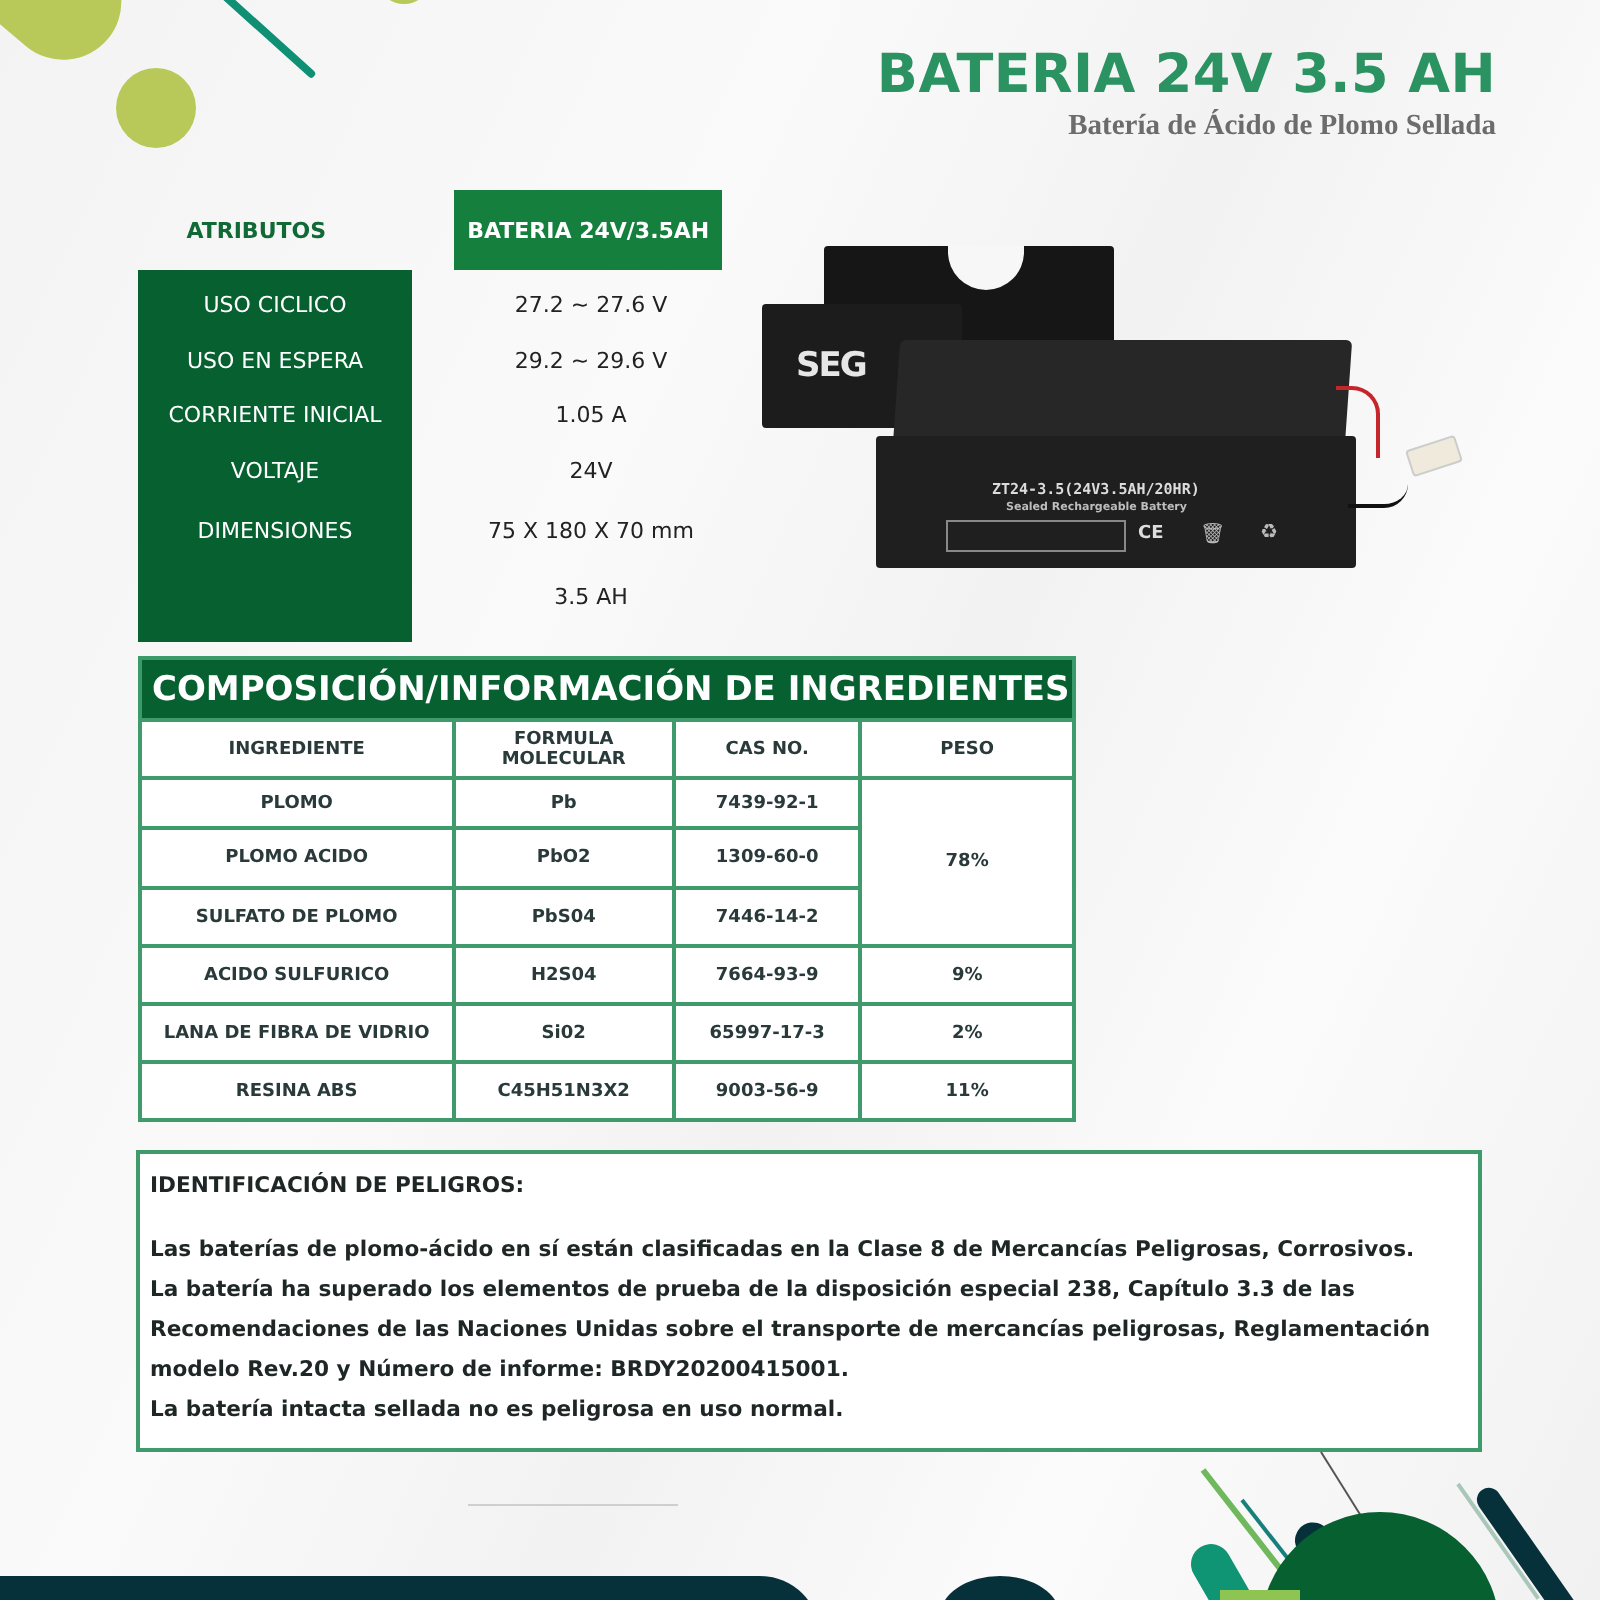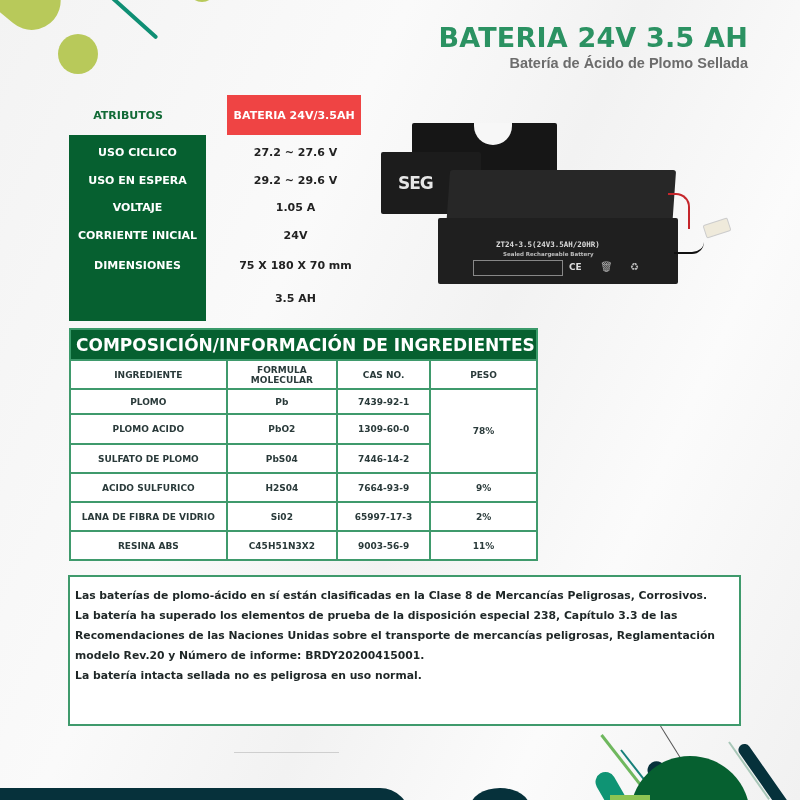--- a/index.html
+++ b/index.html
@@ -31,41 +31,41 @@
   }
 
   
   .title {
     position: absolute; right: 52px; top: 22px;
     font-family: "DejaVu Sans", sans-serif; font-weight: bold;
     font-size: 27px; color: #2b9262; letter-spacing: 0.2px;
   }
   .subtitle {
     position: absolute; right: 52px; top: 55px;
-    font-family: Liberation Sans, sans-serif; font-weight: bold;
+    font-family: Liberation Serif, serif; font-weight: bold;
     font-size: 14.5px; color: #6c6c6c;
   }
 
   
   .attr-table { position: absolute; left: 69px; top: 95px; width: 292px; }
   .attr-head { display: flex; height: 40px; gap: 40px; }
   .attr-head .k {
     width: 137px; display: flex; align-items: center; justify-content: center;
     font-weight: bold; font-size: 11px; color: #116a36;
   }
   .attr-head .v {
-    width: 155px; background: #ef4444; display: flex; align-items: center; justify-content: center;
+    width: 155px; background: #15803d; display: flex; align-items: center; justify-content: center;
     font-weight: bold; font-size: 11px; color: #ffffff;
   }
   .attr-body { display: flex; }
   .attr-keys { width: 137px; background: #066030; padding-top: 4px; padding-bottom: 6px; }
   .attr-vals { width: 155px; padding-top: 4px; padding-bottom: 6px; }
   .attr-row {
     height: 27.5px; display: flex; align-items: center; justify-content: center;
-    font-weight: bold; font-size: 11px;
+    font-weight: normal; font-size: 11px;
   }
   .attr-keys .attr-row { color: #ffffff; }
   .attr-vals .attr-row { color: #222; margin-left: 24px; }
   .attr-row.tall { height: 33px; }
 
   
   .product { position: absolute; left: 378px; top: 118px; width: 360px; height: 180px; }
   .bracket-back {
     position: absolute; left: 34px; top: 5px; width: 145px; height: 50px;
     background: #161616; border-radius: 2px;
@@ -212,22 +212,22 @@
 
 <div class="attr-table">
   <div class="attr-head">
     <div class="k">ATRIBUTOS</div>
     <div class="v">BATERIA 24V/3.5AH</div>
   </div>
   <div class="attr-body">
     <div class="attr-keys">
       <div class="attr-row">USO CICLICO</div>
       <div class="attr-row">USO EN ESPERA</div>
+      <div class="attr-row">CORRIENTE INICIAL</div>
       <div class="attr-row">VOLTAJE</div>
-      <div class="attr-row">CORRIENTE INICIAL</div>
       <div class="attr-row tall">DIMENSIONES</div>
     </div>
     <div class="attr-vals">
       <div class="attr-row">27.2 ~ 27.6 V</div>
       <div class="attr-row">29.2 ~ 29.6 V</div>
       <div class="attr-row">1.05 A</div>
       <div class="attr-row">24V</div>
       <div class="attr-row tall">75 X 180 X 70 mm</div>
       <div class="attr-row tall">3.5 AH</div>
     </div>
@@ -294,20 +294,21 @@
       <td>RESINA ABS</td>
       <td>C45H51N3X2</td>
       <td>9003-56-9</td>
       <td>11%</td>
     </tr>
   </tbody>
     </table>
 </div>
 
 <div class="hazard">
+  <div class="hazard-title">IDENTIFICACIÓN DE PELIGROS:</div>
   <p>Las baterías de plomo-ácido en sí están clasificadas en la Clase 8 de Mercancías Peligrosas, Corrosivos.</p>
   <p>La batería ha superado los elementos de prueba de la disposición especial 238, Capítulo 3.3 de las Recomendaciones de las Naciones Unidas sobre el transporte de mercancías peligrosas, Reglamentación modelo Rev.20 y Número de informe: BRDY20200415001.</p>
   <p>La batería intacta sellada no es peligrosa en uso normal.</p>
 </div>
 
 <div class="deco footer-line"></div>
 <div class="deco footer-bar"></div>
 <div class="deco footer-blob"></div>
 <div class="deco gray-line"></div>
 <div class="deco green-line1"></div>

